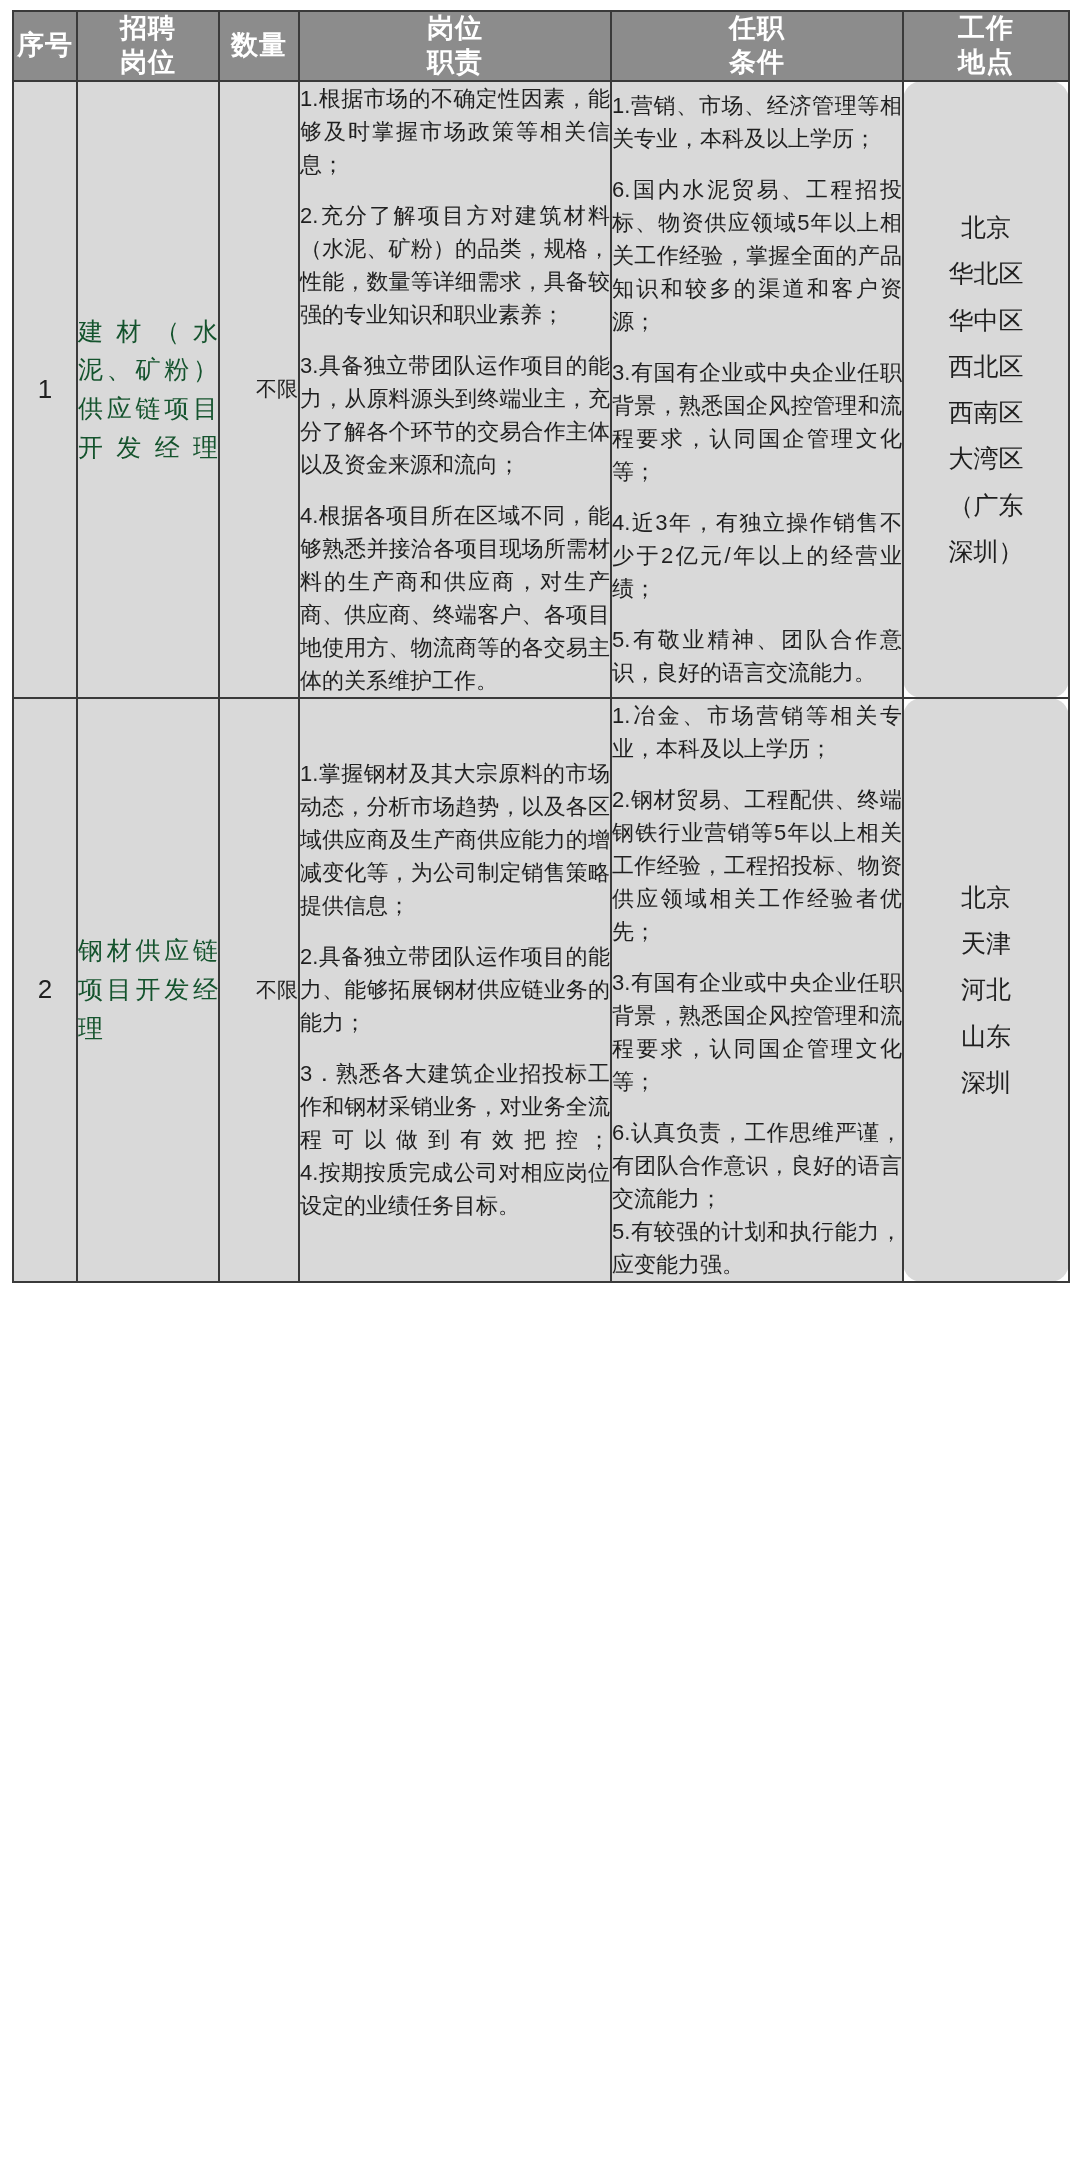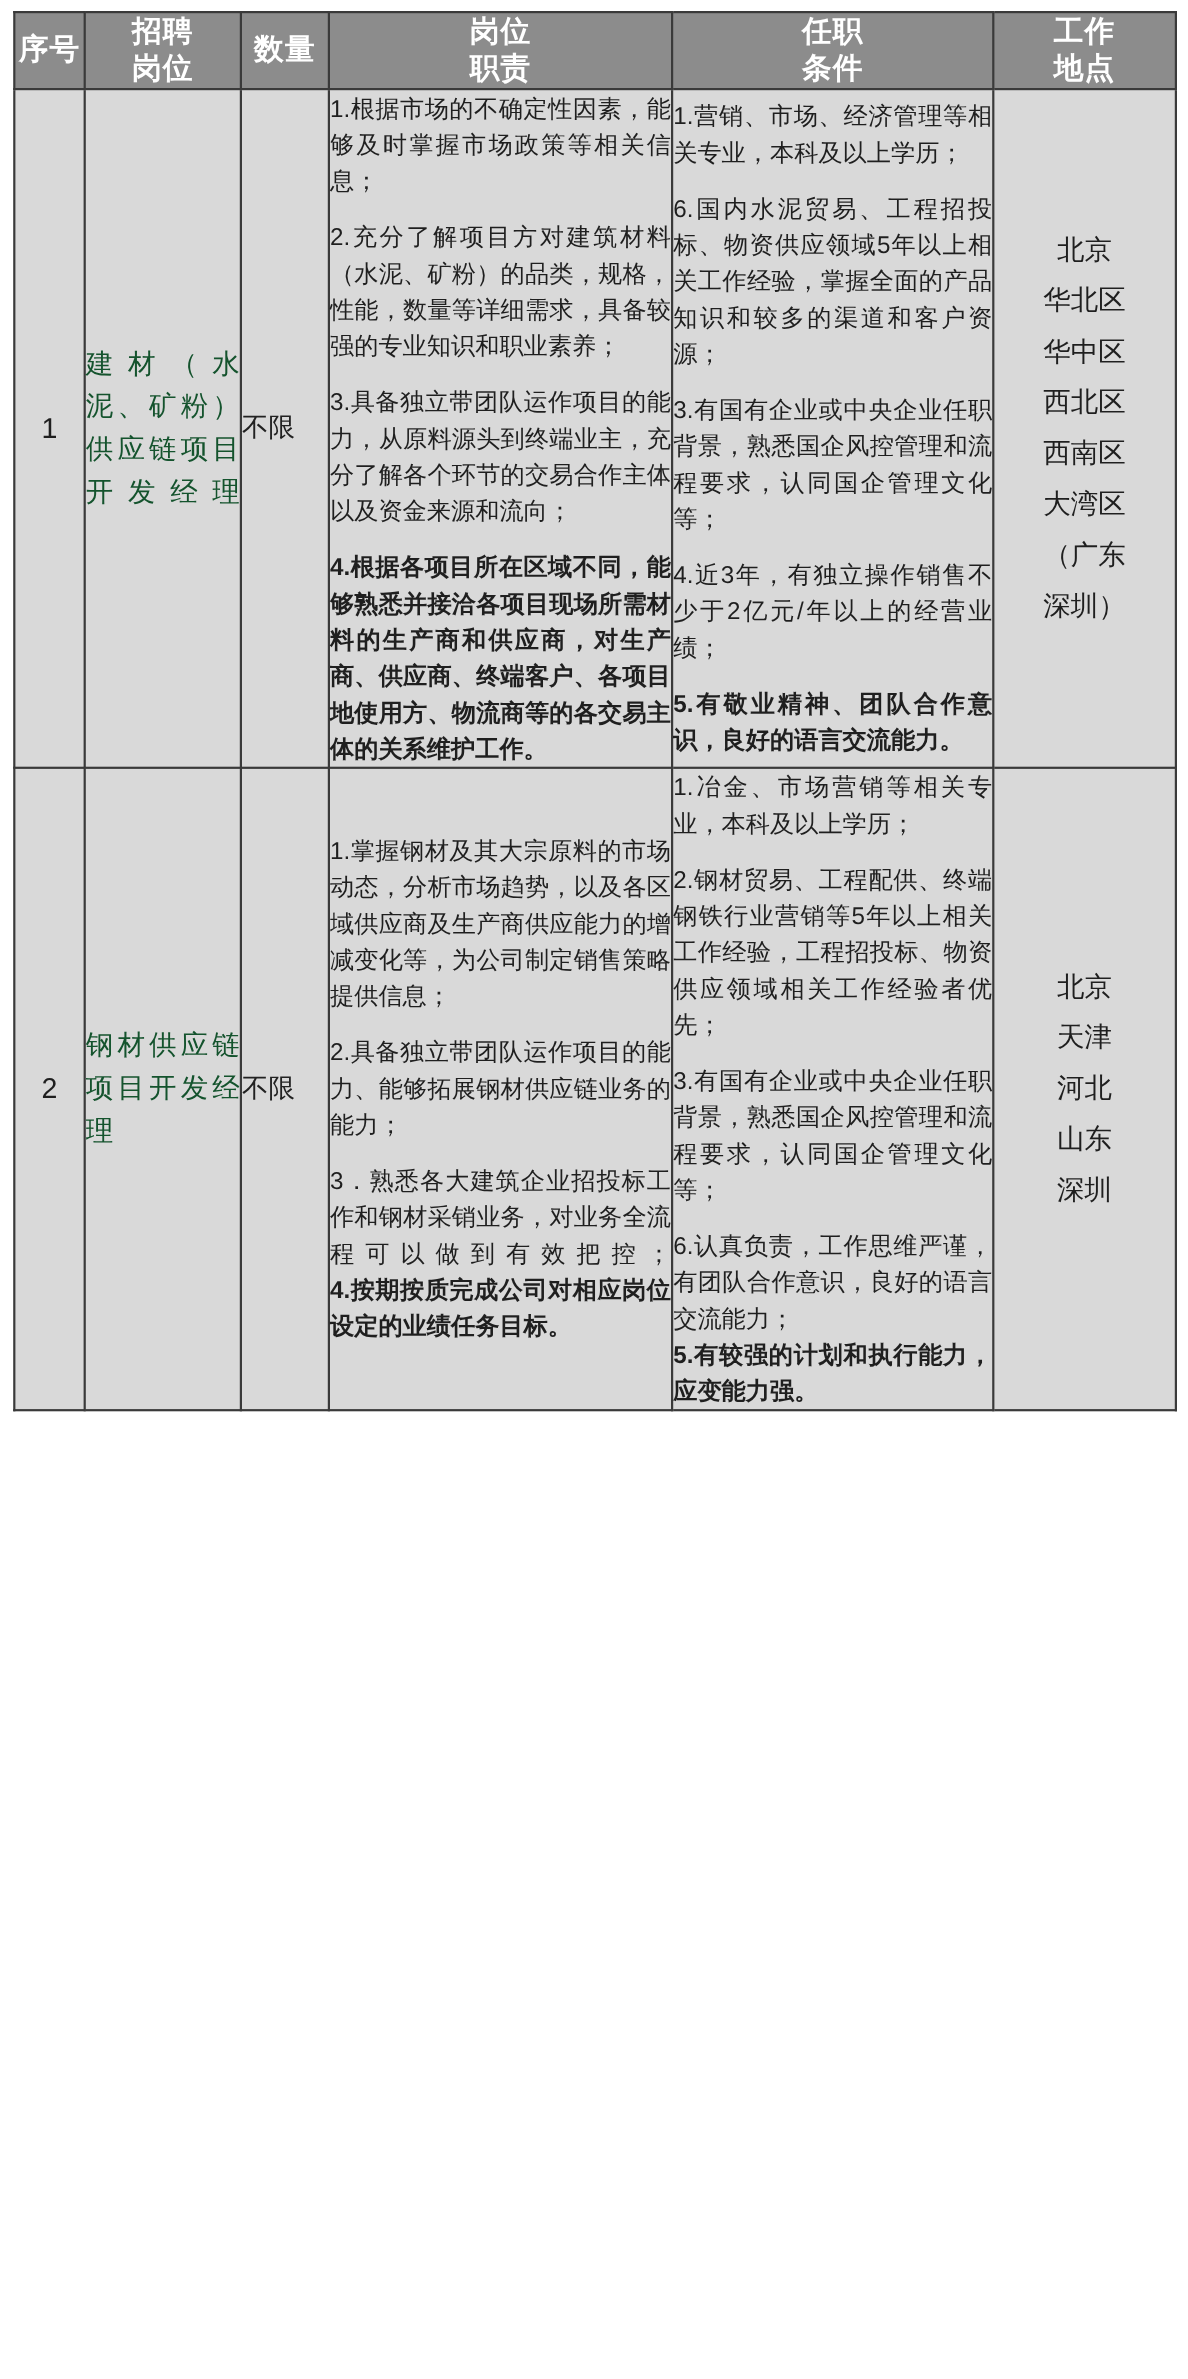--- a/index.html
+++ b/index.html
@@ -56,42 +56,42 @@
   }
   td.c-post {
     padding: 10px 14px;
     text-align: justify;
     text-align-last: justify;
     font-size: 25px;
     line-height: 1.55;
     color: #14532d;
   }
   td.c-count {
-    text-align: left;
-    font-size: 24px;
+    text-align: right;
+    font-size: 21px;
   }
   td.c-duty, td.c-req {
     padding: 14px 16px;
     text-align: justify;
     color: #1f1f1f;
   }
   td.c-loc {
     padding: 10px 12px;
     text-align: center;
     font-size: 25px;
     line-height: 1.85;
     color: #1f1f1f;
+    border-radius: 19px;
   }
   .para {
     margin: 0 0 18px 0;
     text-align: justify;
   }
   .para:last-child {
     margin-bottom: 0;
-    font-weight: bold;
   }
   .para.tight {
     margin-bottom: 0;
   }
   .para.spread {
     text-align: justify;
     text-align-last: justify;
   }
   .loc-line {
     display: block;

